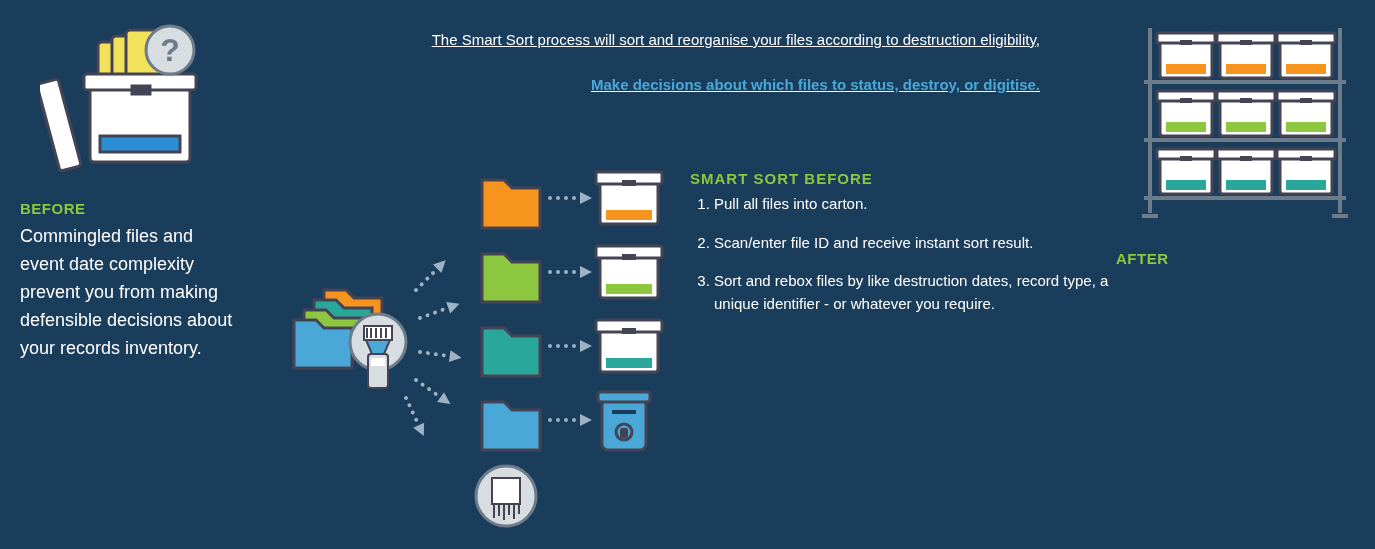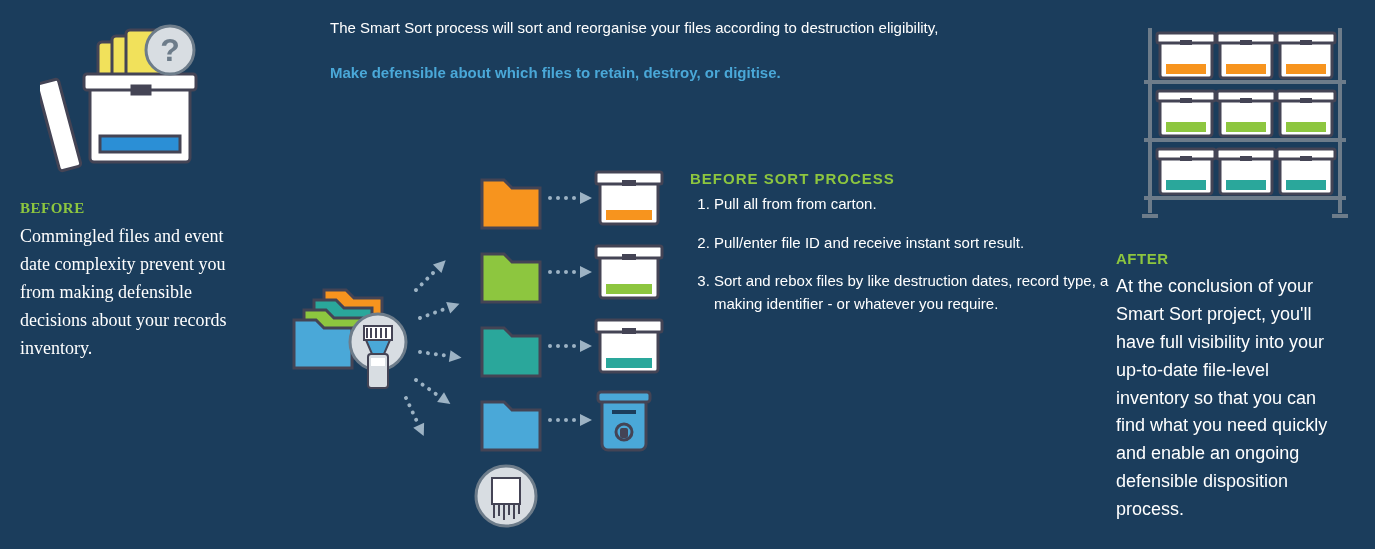--- a/index.html
+++ b/index.html
@@ -11,62 +11,61 @@
     --teal:#2aa79b;
     --lblue:#4aa8d8;
     --grey:#6d7c8a;
     --white:#ffffff;
     --text:#ffffff;
     font-family:"Helvetica Neue",Arial,sans-serif;
   }
   html,body{margin:0;padding:0;background:var(--bg);color:var(--text);}
   .page{width:1375px;height:549px;position:relative;overflow:hidden;}
   p{margin:0 0 12px 0;line-height:1.55;font-size:18px;}
-  .intro{position:absolute;left:330px;top:16px;width:710px;text-align:left;}
+  .intro{position:absolute;left:330px;top:28px;width:710px;text-align:right;text-decoration:underline;}
   .intro p{font-size:15px;}
   .tagline{color:var(--accent-blue);font-weight:700;font-size:17px;margin-top:22px;}
-  .col-before{position:absolute;left:20px;top:200px;width:215px;font-family:Liberation Serif, serif;}
+  .col-before{position:absolute;left:20px;top:200px;width:215px;}
   .col-after{position:absolute;left:1116px;top:250px;width:215px;}
   .section-label{color:var(--accent-green);font-weight:700;letter-spacing:.5px;font-size:15px;margin-bottom:6px;}
   .process{position:absolute;left:690px;top:170px;width:420px;}
   .process .section-label{letter-spacing:1px;}
   .process ol{margin:6px 0 0 0;padding-left:24px;}
   .process li{font-size:15px;line-height:1.5;margin-bottom:16px;}
   
   .before-icon{position:absolute;left:40px;top:20px;}
   .after-icon{position:absolute;left:1140px;top:28px;}
   .flow{position:absolute;left:280px;top:170px;}
 </style>
 </head>
 <body>
 
 <div class="page">
 
   <div class="intro">
     <p>The Smart Sort process will sort and reorganise your files according to destruction eligibility,</p>
-    <p class="tagline">Make defensible about which files to retain, destroy, or digitise.</p>
+    <p class="tagline">Make decisions about which files to status, destroy, or digitise.</p>
   </div>
 
   <div class="col-before">
     <div class="section-label">BEFORE</div>
     <p>Commingled files and event date complexity prevent you from making defensible decisions about your records inventory.</p>
   </div>
 
   <div class="process">
-    <div class="section-label">BEFORE SORT PROCESS</div>
+    <div class="section-label">SMART SORT BEFORE</div>
     <ol>
-      <li>Pull all from from carton.</li>
-      <li>Pull/enter file ID and receive instant sort result.</li>
-      <li>Sort and rebox files by like destruction dates, record type, a making identifier - or whatever you require.</li>
+      <li>Pull all files into carton.</li>
+      <li>Scan/enter file ID and receive instant sort result.</li>
+      <li>Sort and rebox files by like destruction dates, record type, a unique identifier - or whatever you require.</li>
     </ol>
   </div>
 
   <div class="col-after">
     <div class="section-label">AFTER</div>
-    <p>At the conclusion of your Smart Sort project, you'll have full visibility into your up-to-date file-level inventory so that you can find what you need quickly and enable an ongoing defensible disposition process.</p>
   </div>
 
   <svg class="before-icon" width="160" height="160" viewBox="0 0 160 160">
 
     <rect x="8" y="60" width="22" height="90" rx="3" fill="#fff" stroke="#445" stroke-width="3" transform="rotate(-15 19 105)"></rect>
 
     <g stroke="#445" stroke-width="3">
       <rect x="58" y="22" width="50" height="50" rx="4" fill="#f1e15b"></rect>
       <rect x="72" y="16" width="50" height="50" rx="4" fill="#f1e15b"></rect>
       <rect x="86" y="10" width="50" height="50" rx="4" fill="#f1e15b"></rect>

